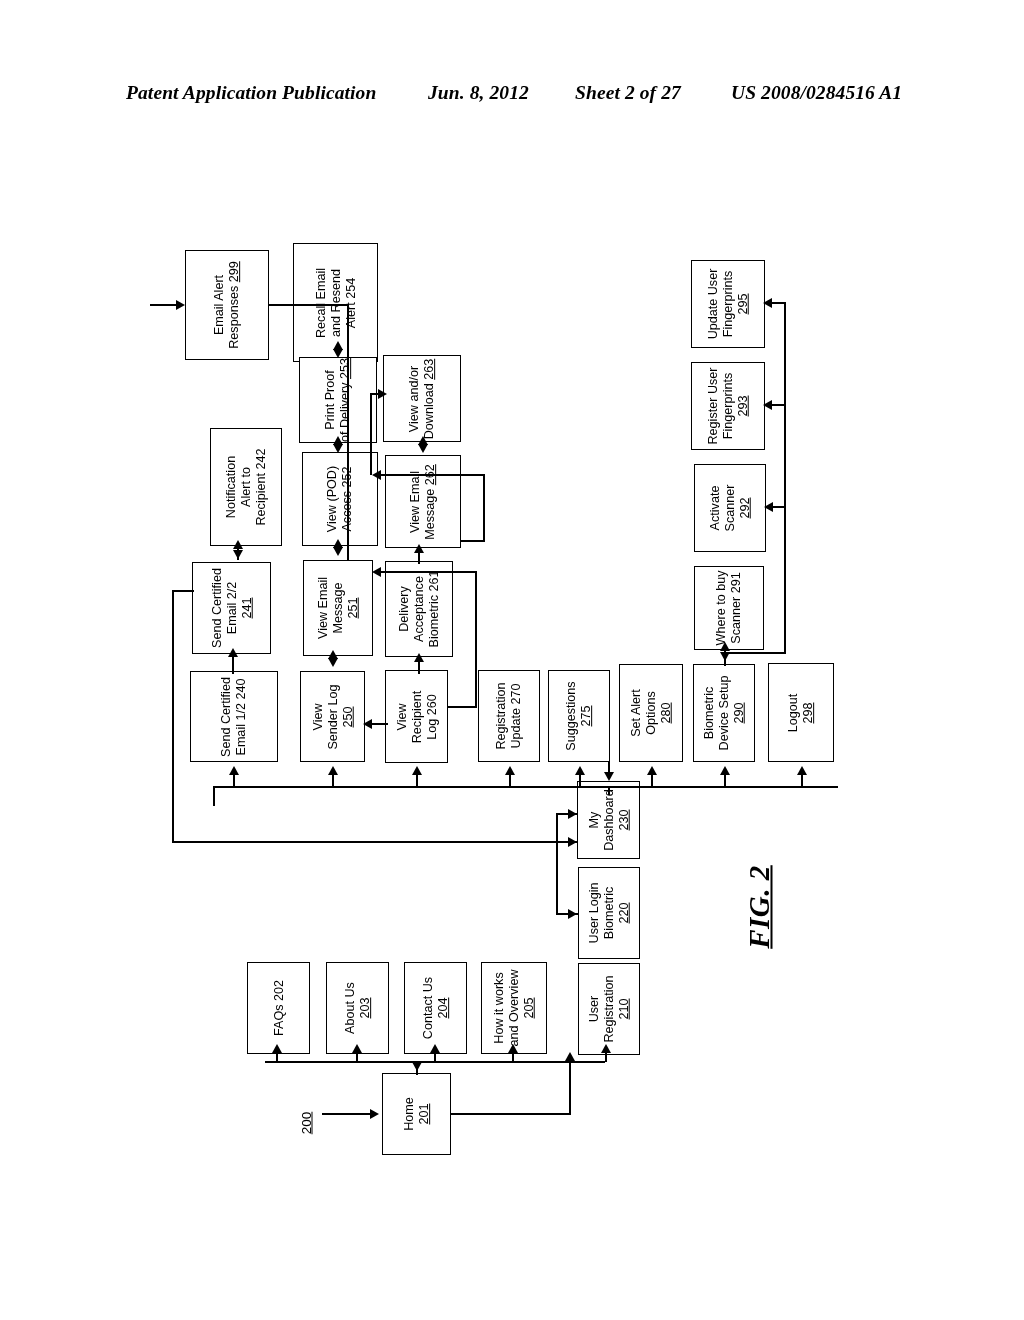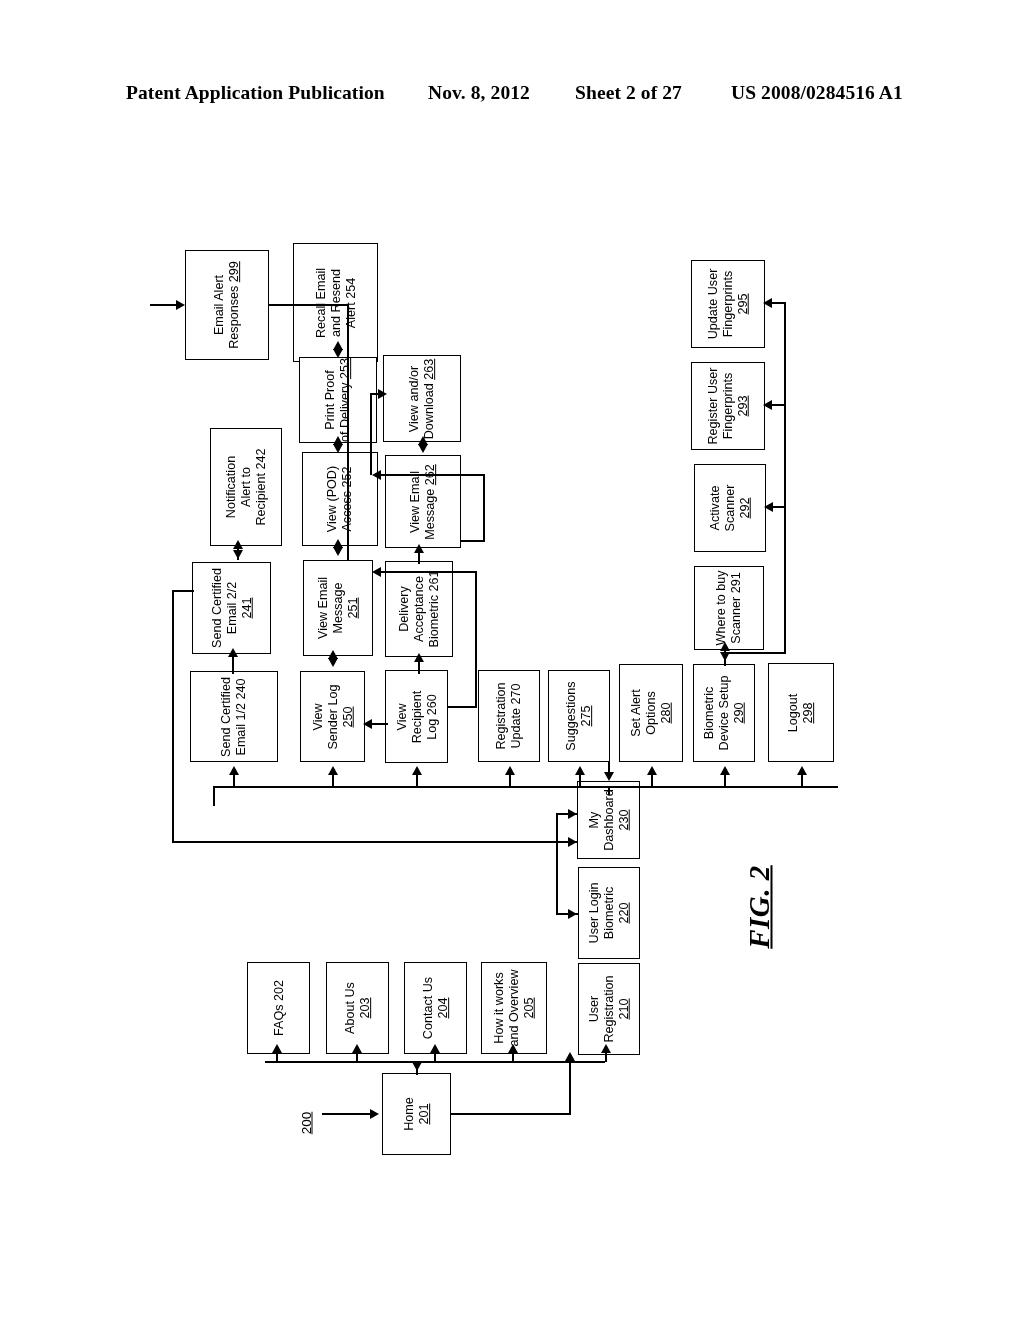--- a/index.html
+++ b/index.html
@@ -26,20 +26,21 @@
     height: 26px;
     font-family: "Liberation Serif", serif;
     font-weight: bold;
     font-size: 19.5px;
     letter-spacing: 0.1px;
     white-space: nowrap;
   }
   #page-header .hdr-cell {
     position: absolute;
     top: 0;
+    font-style: italic;
   }
   .hdr-pub   { left: 126px; }
   .hdr-date  { left: 428px; }
   .hdr-sheet { left: 575px; }
   .hdr-num   { left: 731px; }
 
   
   #figure-canvas {
     position: absolute;
     left: 0;
@@ -125,21 +126,21 @@
     font-size: 13.5px;
     text-decoration: underline;
     font-family: "Liberation Sans", sans-serif;
   }
 </style>
 </head>
 <body>
 
 <div id="page-header">
   <span class="hdr-cell hdr-pub">Patent Application Publication</span>
-  <span class="hdr-cell hdr-date">Nov. 8, 2012</span>
+  <span class="hdr-cell hdr-date">Jun. 8, 2012</span>
   <span class="hdr-cell hdr-sheet">Sheet 2 of 27</span>
   <span class="hdr-cell hdr-num">US 2008/0284516 A1</span>
 </div>
 
 <div id="figure-canvas">
 
   <div class="node" style="left:185px; top:250px; width:84px; height:110px;">
     <div class="node-text">
       <span>Email Alert</span><br>
       <span>Responses</span> <u>299</u>

